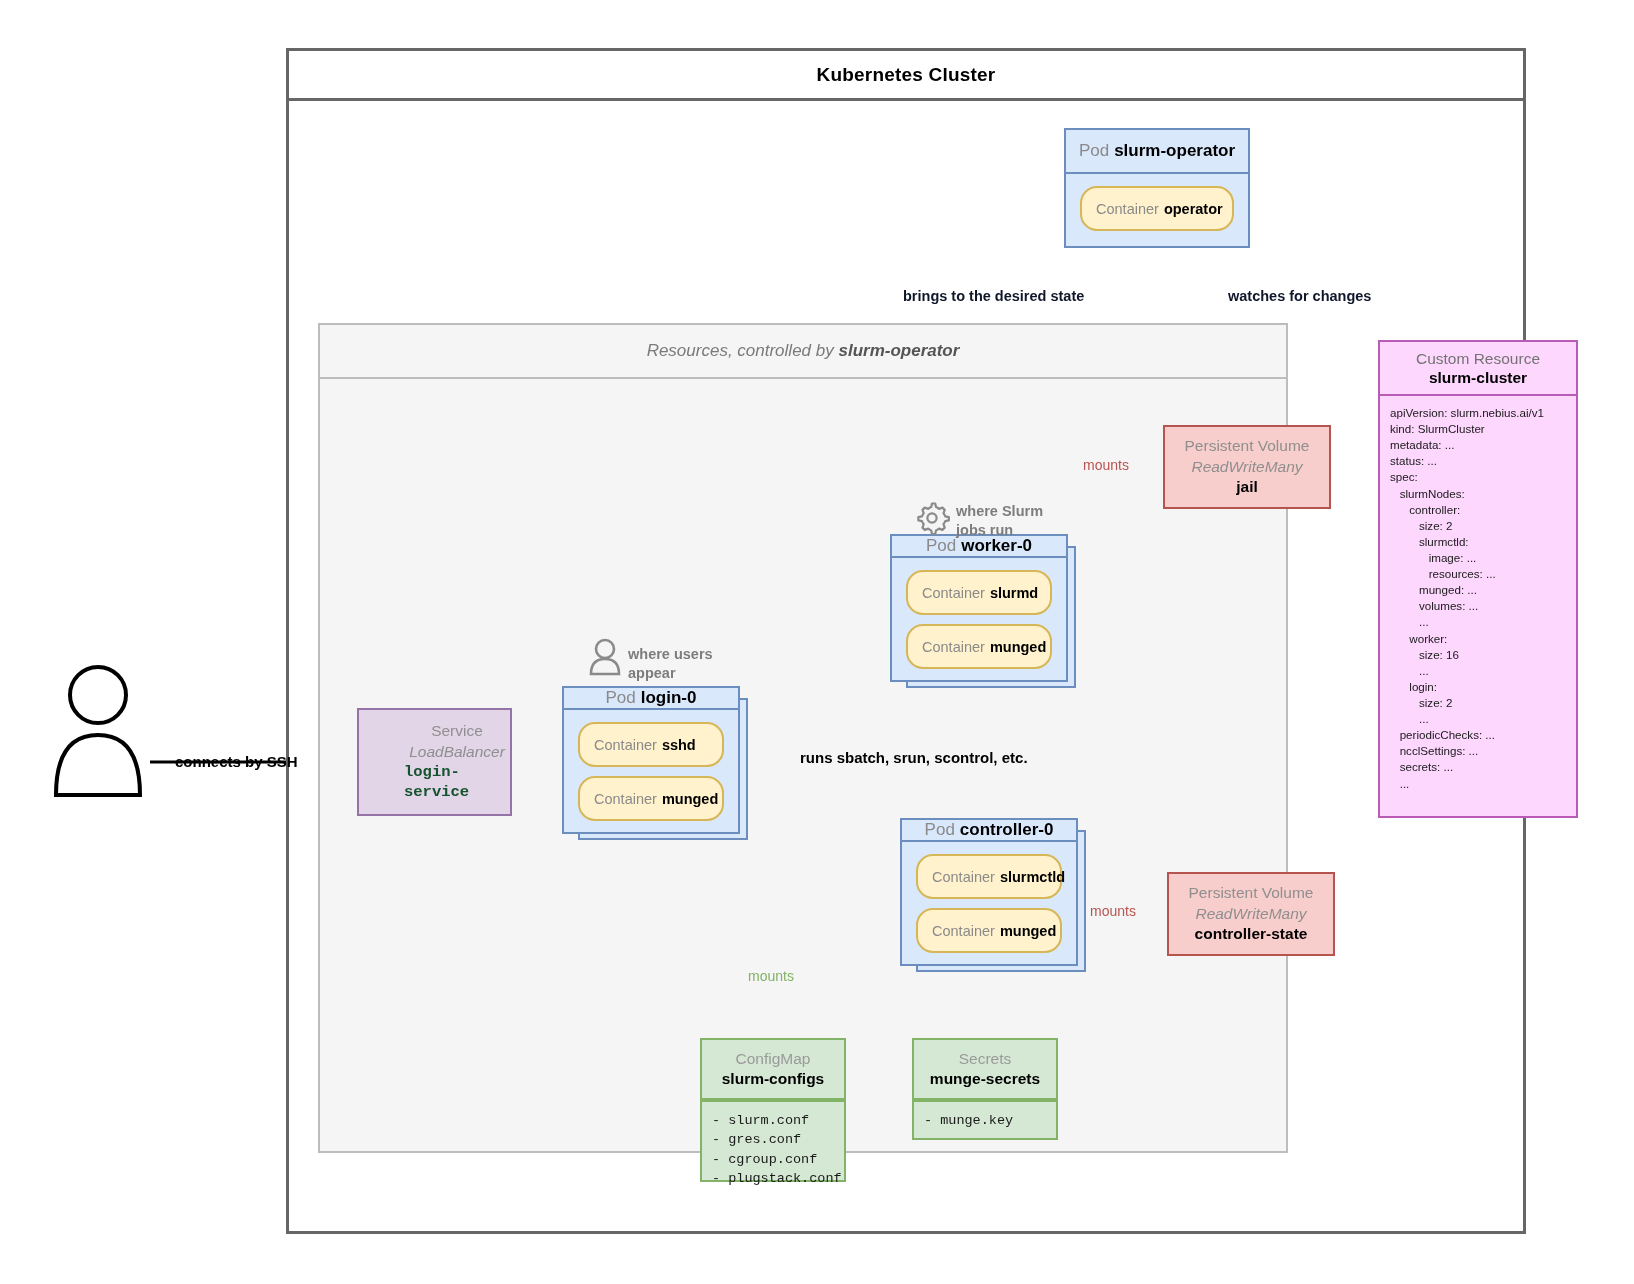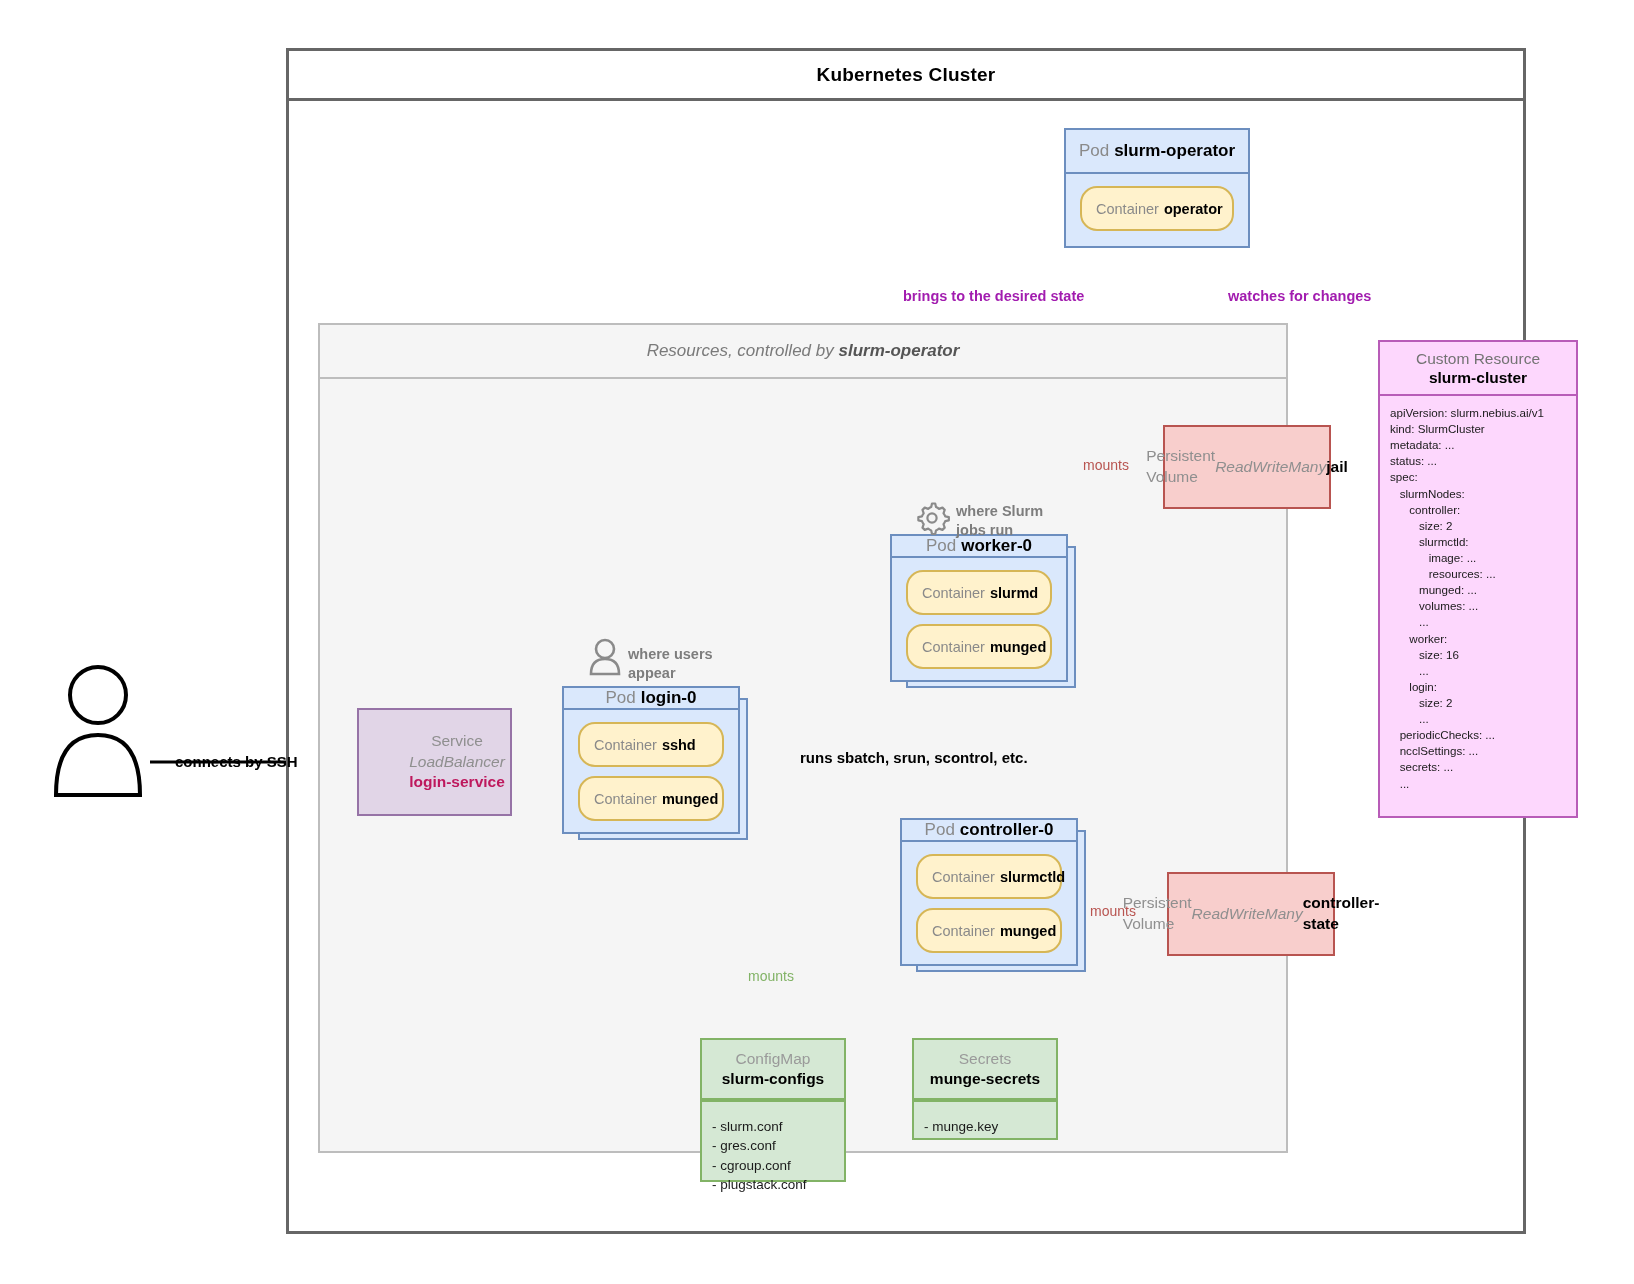--- a/index.html
+++ b/index.html
@@ -76,21 +76,21 @@
 
   
   .service-box{
     border:2px solid #9673a6;background:#e1d5e7;
     display:flex;flex-direction:column;align-items:center;justify-content:center;
     line-height:1.32;
     padding-left:45px;
   }
   .service-box .l1{font-size:15.5px;color:#8f8f8f;}
   .service-box .l2{font-size:15.5px;color:#8f8f8f;font-style:italic;}
-  .service-box .l3{font-size:15.5px;color:#be185d;font-weight:bold;}
+  .service-box .l3{font-size:15.5px;color:#14532d;font-weight:bold;font-family:Liberation Mono, monospace;}
 
   
   .cr-box{
     border:2px solid #b85cb8;background:#fdd7fd;
   }
   .cr-head{
     height:52px;border-bottom:2px solid #b85cb8;
     display:flex;flex-direction:column;align-items:center;justify-content:center;
     line-height:1.25;
   }
@@ -98,46 +98,47 @@
   .cr-head .t2{font-size:15.5px;color:#000;font-weight:bold;}
   .cr-body{
     padding:9px 10px 8px 10px;
     font-size:11.6px;color:#1a1a1a;line-height:1.39;
     white-space:pre;
   }
 
   
   .pv-box{
     border:2px solid #b85450;background:#f8cecc;
-    display:flex;flex-direction:row;align-items:center;justify-content:center;
+    display:flex;flex-direction:column;align-items:center;justify-content:center;
     line-height:1.33;
   }
   .pv-box .l1{font-size:15.5px;color:#8f8f8f;}
   .pv-box .l2{font-size:15.5px;color:#8f8f8f;font-style:italic;}
   .pv-box .l3{font-size:15.5px;color:#000;font-weight:bold;}
 
   
   .green-box{border:2px solid #82b366;background:#d5e8d4;}
   .green-head{
     border-bottom:2px solid #82b366;
     height:56px;
     display:flex;flex-direction:column;align-items:center;justify-content:center;
     line-height:1.26;
   }
   .green-head .t1{font-size:15.5px;color:#9a9a9a;}
   .green-head .t2{font-size:15.5px;color:#000;font-weight:bold;}
   .green-body{
-    padding:15px 10px;font-size:13.5px;color:#1a1a1a;line-height:1.43;
+    padding:9px 10px;font-size:13.5px;color:#1a1a1a;line-height:1.43;
     white-space:pre;
+    font-family:Liberation Mono, monospace;
   }
 
   
   .lbl{position:absolute;white-space:nowrap;}
   .lbl-black{font-size:15px;font-weight:bold;color:#000;text-align:center;line-height:1.3;}
-  .lbl-purple{font-size:14.5px;font-weight:bold;color:#a21caf;}
+  .lbl-purple{font-size:14.5px;font-weight:bold;color:#0f172a;}
   .lbl-red{font-size:14px;color:#b85450;}
   .lbl-green{font-size:14px;color:#82b366;}
   .note{font-size:14.5px;color:#7d7d7d;font-weight:bold;line-height:1.28;white-space:pre-line;}
 
   svg.layer{position:absolute;left:0;top:0;width:1634px;height:1284px;overflow:visible;}
   svg.layer.under{z-index:1;}
   .abs{z-index:3;}
   .lbl{z-index:6;}
 </style>
 </head>

